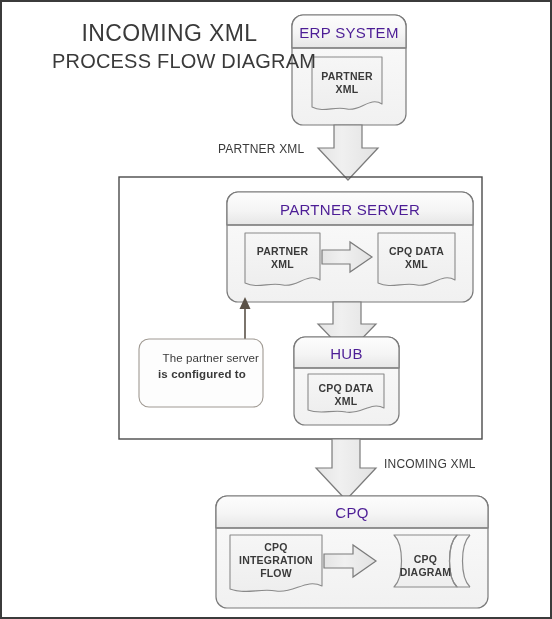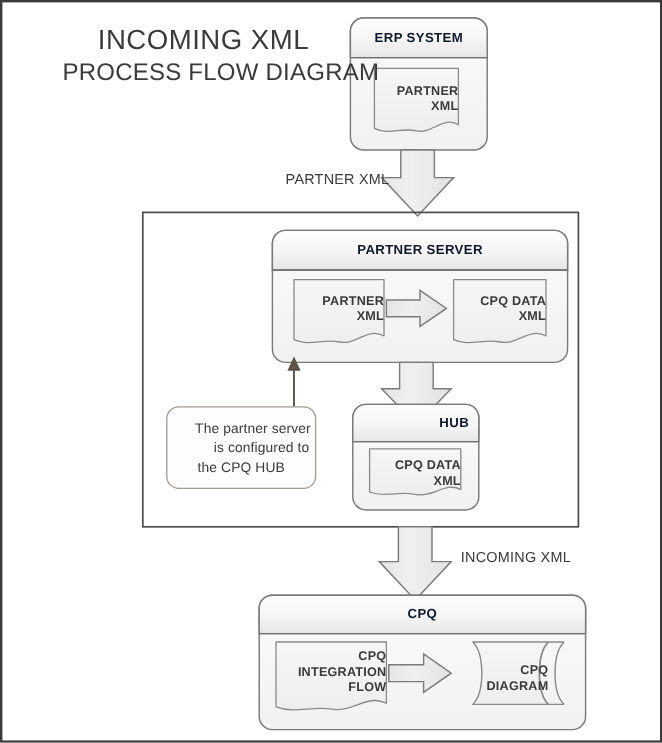--- a/index.html
+++ b/index.html
@@ -21,25 +21,25 @@
   .txt{position:absolute;color:#3a3a3a;white-space:pre;}
   .title-main{
     left:50px;top:18px;width:235px;
     text-align:center;font-size:23px;letter-spacing:.4px;color:#3a3a3a;
   }
   .title-sub{
     left:50px;top:48px;width:235px;
     text-align:center;font-size:20px;letter-spacing:.2px;color:#3a3a3a;
   }
   .hdr{
-    font-size:11px;font-weight:bold;letter-spacing:.3px;
-    text-align:center;color:#0f172a;
+    font-size:15px;font-weight:normal;letter-spacing:.3px;
+    text-align:center;color:#4c1d95;
   }
   .doclbl{
-    font-size:10.5px;font-weight:bold;text-align:right;
+    font-size:10.5px;font-weight:bold;text-align:center;
     color:#3a3a3a;line-height:13px;letter-spacing:.2px;
   }
   .arrlbl{font-size:12px;color:#3a3a3a;letter-spacing:.2px;}
   .notetxt{
     font-size:11.5px;color:#3a3a3a;text-align:center;line-height:16px;
     letter-spacing:.1px;
   }
   .ctr{display:flex;align-items:center;justify-content:center;}
 </style>
 </head>
@@ -135,35 +135,34 @@
     </g>
   </svg>
 
   <div class="txt title-main">INCOMING XML</div>
   <div class="txt title-sub">PROCESS FLOW DIAGRAM</div>
 
   <div class="txt hdr ctr" style="left:290px;top:20px;width:114px;height:20px;">ERP SYSTEM</div>
   <div class="txt doclbl" style="left:310px;top:68px;width:70px;">PARTNER</div>
   <div class="txt doclbl" style="left:310px;top:81px;width:70px;">XML</div>
 
-  <div class="txt arrlbl" style="left:236px;top:140px;">PARTNER XML</div>
+  <div class="txt arrlbl" style="left:216px;top:140px;">PARTNER XML</div>
 
   <div class="txt hdr ctr" style="left:225px;top:197px;width:246px;height:20px;">PARTNER SERVER</div>
   <div class="txt doclbl" style="left:243px;top:243px;width:75px;">PARTNER</div>
   <div class="txt doclbl" style="left:243px;top:256px;width:75px;">XML</div>
   <div class="txt doclbl" style="left:376px;top:243px;width:77px;">CPQ DATA</div>
   <div class="txt doclbl" style="left:376px;top:256px;width:77px;">XML</div>
 
-  <div class="txt hdr ctr" style="left:292px;top:341px;width:105px;height:20px;padding-left:32px;">HUB</div>
+  <div class="txt hdr ctr" style="left:292px;top:341px;width:105px;height:20px;">HUB</div>
   <div class="txt doclbl" style="left:306px;top:380px;width:76px;">CPQ DATA</div>
   <div class="txt doclbl" style="left:306px;top:393px;width:76px;">XML</div>
 
   <div class="txt notetxt" style="left:141px;top:348px;width:116px;text-align:right;">The partner server</div>
-  <div class="txt notetxt" style="left:158px;top:364px;width:116px;">is configured to</div>
-  <div class="txt notetxt" style="left:141px;top:380px;width:116px;">the CPQ HUB</div>
+  <div class="txt notetxt" style="left:142px;top:364px;width:116px;font-weight:bold;">is configured to</div>
 
   <div class="txt arrlbl" style="left:382px;top:455px;">INCOMING XML</div>
 
   <div class="txt hdr ctr" style="left:214px;top:500px;width:272px;height:20px;">CPQ</div>
   <div class="txt doclbl" style="left:228px;top:539px;width:92px;">CPQ</div>
   <div class="txt doclbl" style="left:228px;top:552px;width:92px;">INTEGRATION</div>
   <div class="txt doclbl" style="left:228px;top:565px;width:92px;">FLOW</div>
   <div class="txt doclbl" style="left:392px;top:551px;width:63px;">CPQ</div>
   <div class="txt doclbl" style="left:392px;top:564px;width:63px;">DIAGRAM</div>
 

